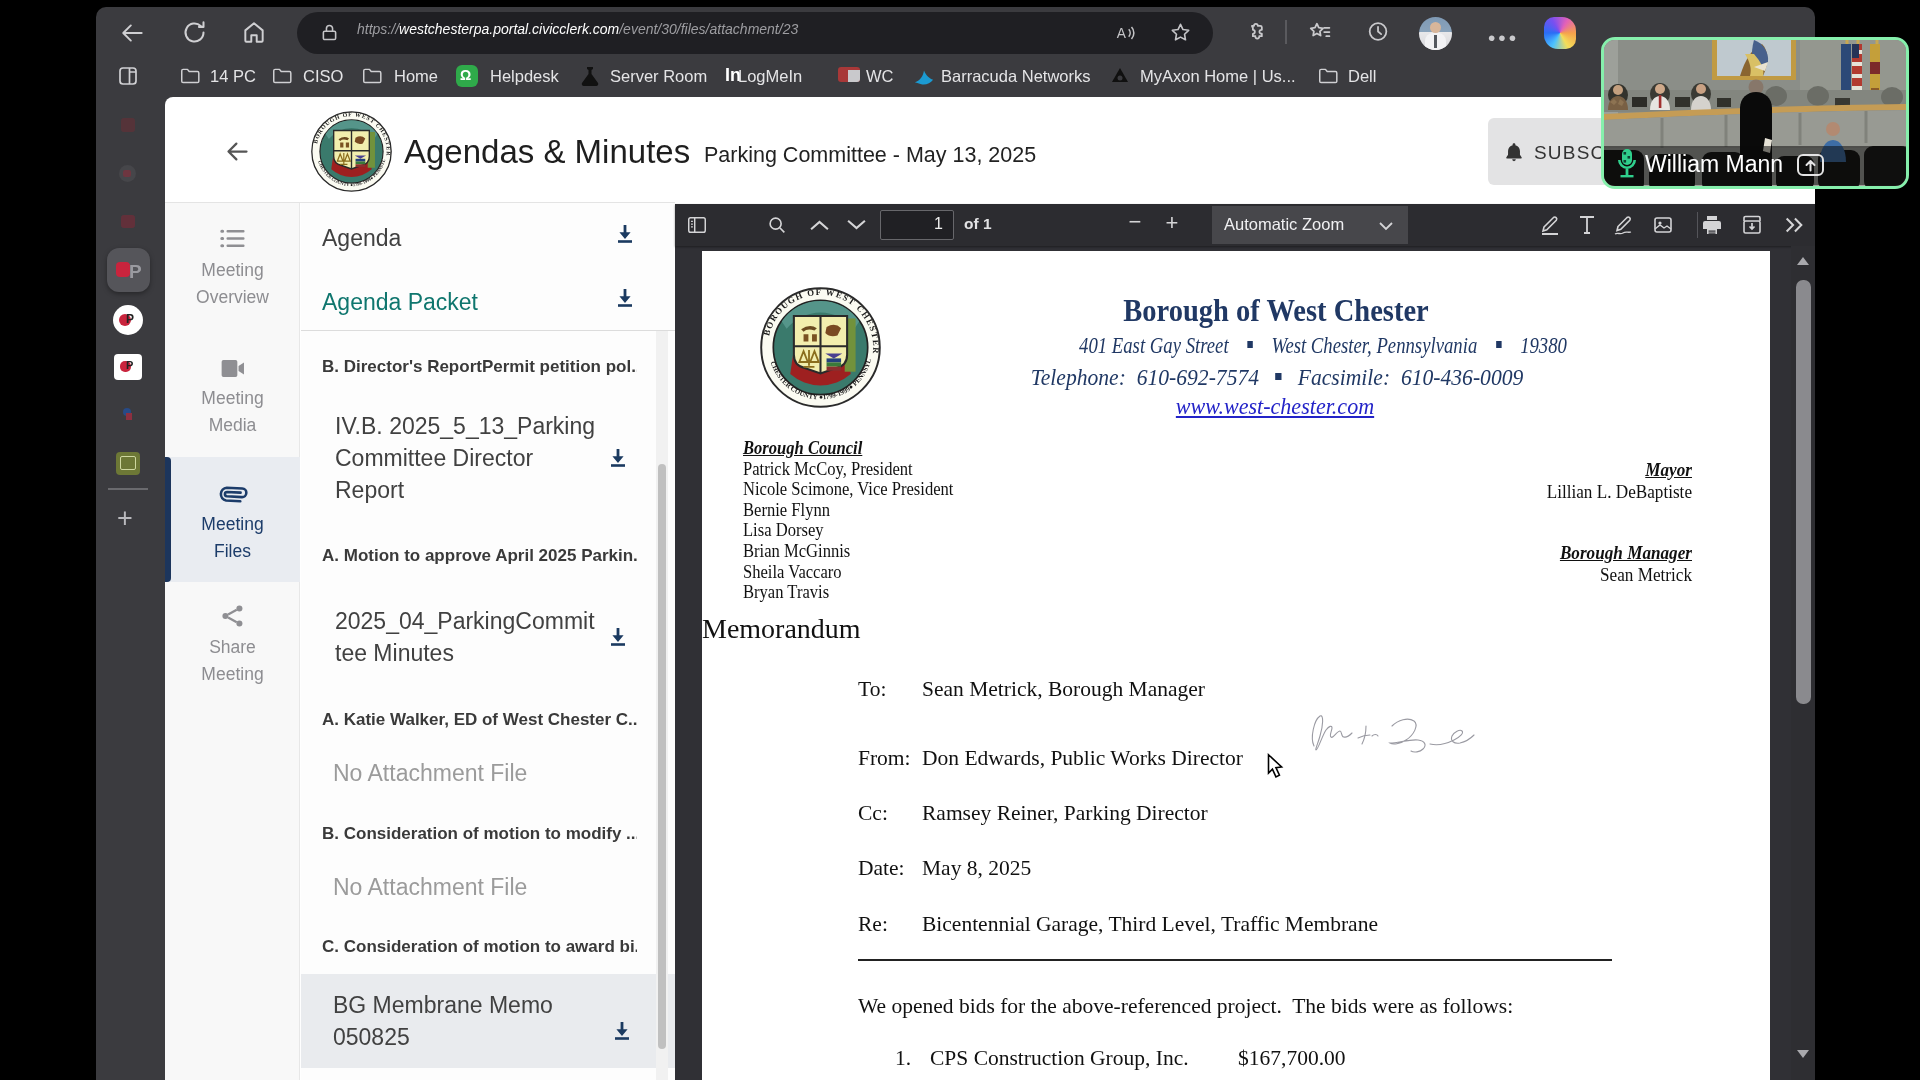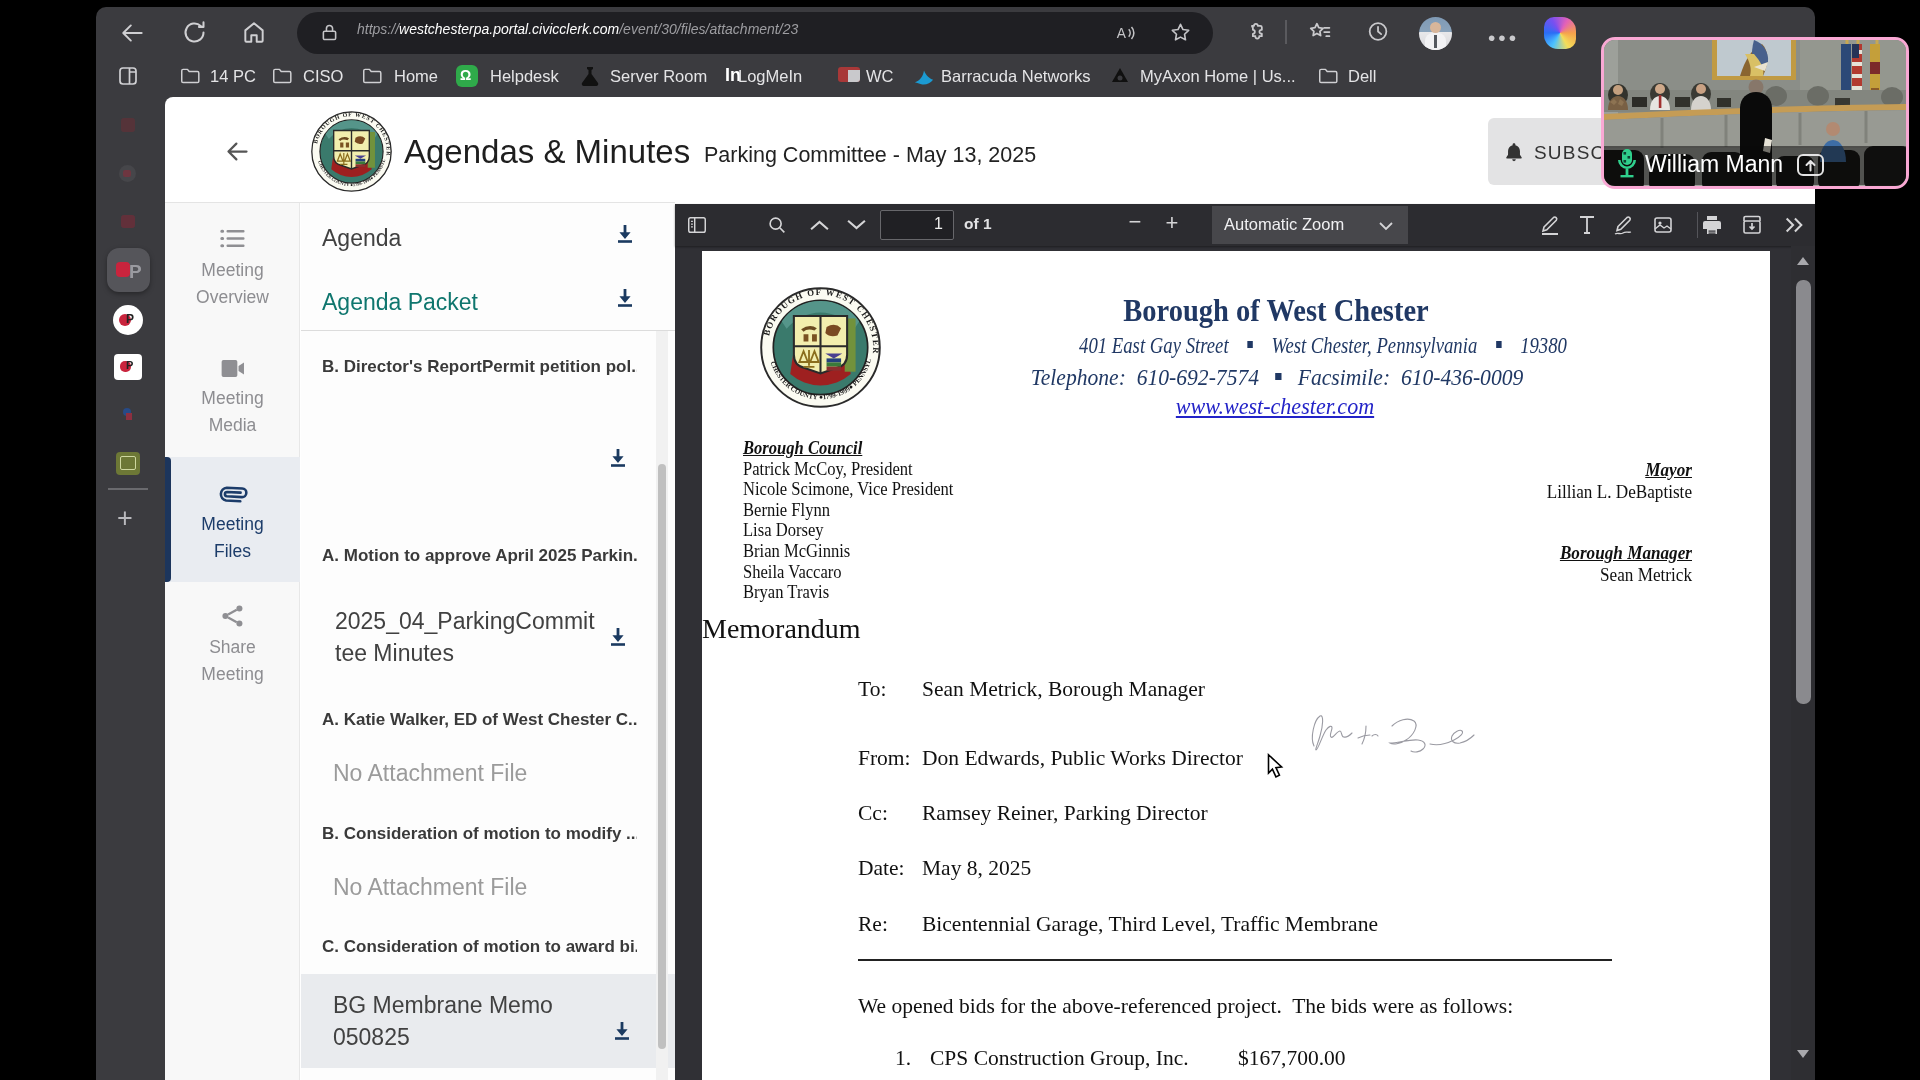--- a/index.html
+++ b/index.html
@@ -228,20 +228,21 @@
   <div class="abs" style="left:157px; top:128px; font-size:23px; color:#414141;">Agenda</div>
   <svg class="abs" style="left:448px; top:125px;" width="24" height="24" viewBox="0 0 24 24">
       <use href="#dlicon"></use>
     </svg>
   <div class="abs" style="left:157px; top:192px; font-size:23px; color:#0f766e;">Agenda Packet</div>
   <svg class="abs" style="left:448px; top:189px;" width="24" height="24" viewBox="0 0 24 24">
       <use href="#dlicon"></use>
     </svg>
   <div class="abs" style="left:136px; top:233px; width:374px; height:1px; background:#dcdcdc;"></div>
   <div class="abs bold-item" style="left:157px; top:260px;">B. Director's ReportPermit petition pol...</div>
+  <div class="abs" style="left:170px; top:313px; font-size:23px; color:#414141; line-height:32px;">IV.B. 2025_5_13_Parking<br>Committee Director<br>Report</div>
   <svg class="abs" style="left:441px; top:349px;" width="24" height="24" viewBox="0 0 24 24">
       <use href="#dlicon"></use>
     </svg>
   <div class="abs bold-item" style="left:157px; top:449px;">A. Motion to approve April 2025 Parkin...</div>
   <div class="abs" style="left:170px; top:508px; font-size:23px; color:#414141; line-height:32px;">2025_04_ParkingCommit<br>tee Minutes</div>
   <svg class="abs" style="left:441px; top:528px;" width="24" height="24" viewBox="0 0 24 24">
       <use href="#dlicon"></use>
     </svg>
   <div class="abs bold-item" style="left:157px; top:613px;">A. Katie Walker, ED of West Chester C...</div>
   <div class="abs" style="left:168px; top:663px; font-size:23px; color:#9b9b9b;">No Attachment File</div>
@@ -376,21 +377,21 @@
     <svg class="abs" style="left:1121px; top:52px;" width="14" height="10" viewBox="0 0 14 10" fill="#a9a9ad">
         <path d="M7 1l6 8H1z"></path>
       </svg>
     <div class="abs" style="left:1121px; top:76px; width:15px; height:424px; background:#8a8a8e; border-radius:7px;"></div>
     <svg class="abs" style="left:1121px; top:845px;" width="14" height="10" viewBox="0 0 14 10" fill="#a9a9ad">
         <path d="M7 9L1 1h12z"></path>
       </svg>
   </div>
 </div>
 
-<div class="abs" id="video" style="left:1601px; top:37px; width:308px; height:152px; background:#898c86; border:3px solid #f9a8d4; border-radius:14px; overflow:hidden;">
+<div class="abs" id="video" style="left:1601px; top:37px; width:308px; height:152px; background:#898c86; border:3px solid #86efac; border-radius:14px; overflow:hidden;">
   <svg width="302" height="146" viewBox="0 0 302 146" style="display:block;">
 
     <rect x="0" y="0" width="302" height="146" fill="#8b8e88"></rect>
     <rect x="0" y="0" width="14" height="78" fill="#9da09a"></rect>
     <rect x="196" y="0" width="106" height="72" fill="#94978f"></rect>
 
     <rect x="108" y="-12" width="84" height="52" fill="#c09a43"></rect>
     <rect x="113" y="-8" width="74" height="44" fill="#bfc9cf"></rect>
     <path d="M136 36c5-16 12-28 22-32 7 7 7 19 1 32z" fill="#8a6530"></path>
     <path d="M150 0c9 3 15 12 14 22l-9 14c-7-9-9-22-5-36z" fill="#47608c"></path>

